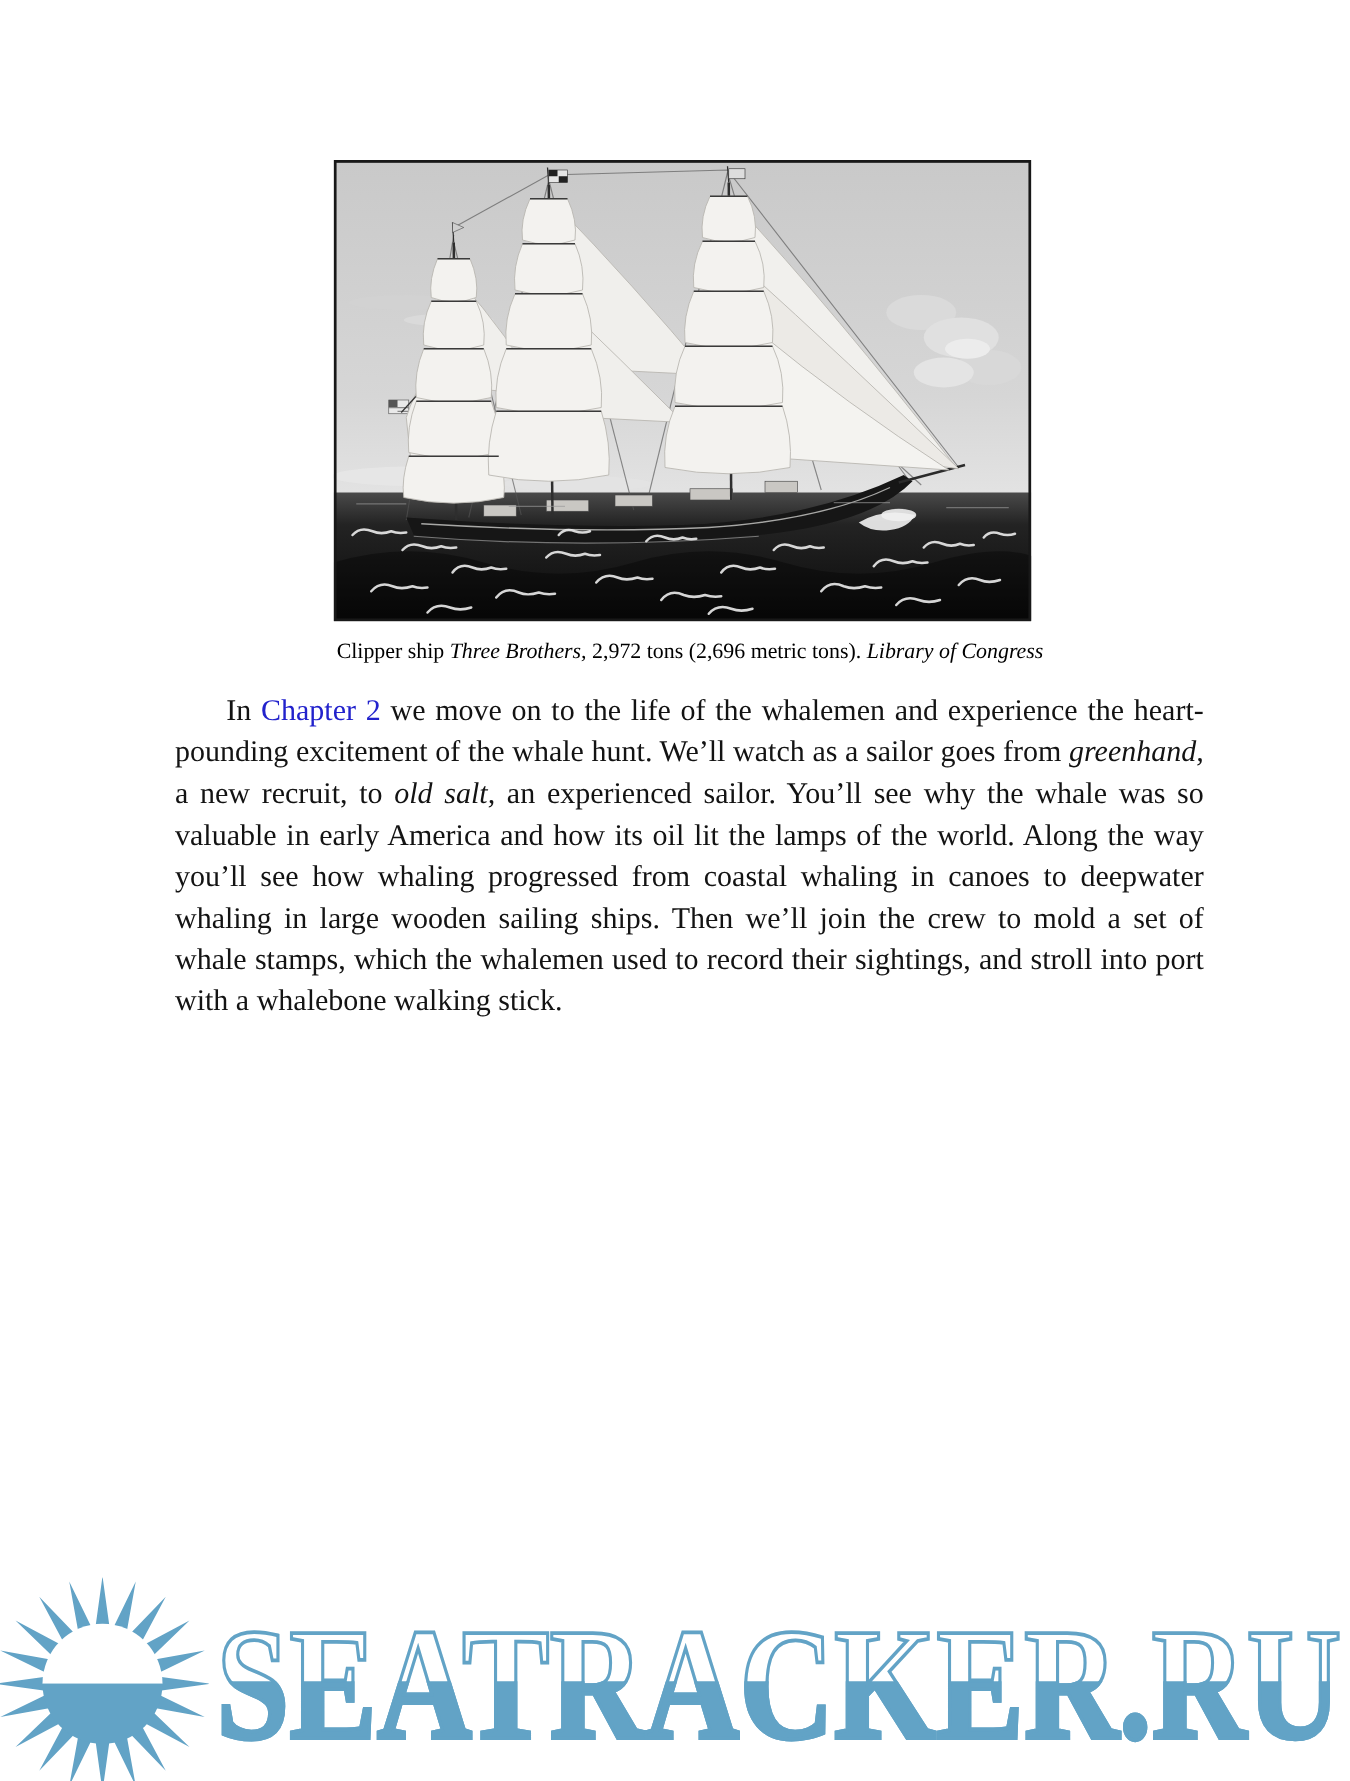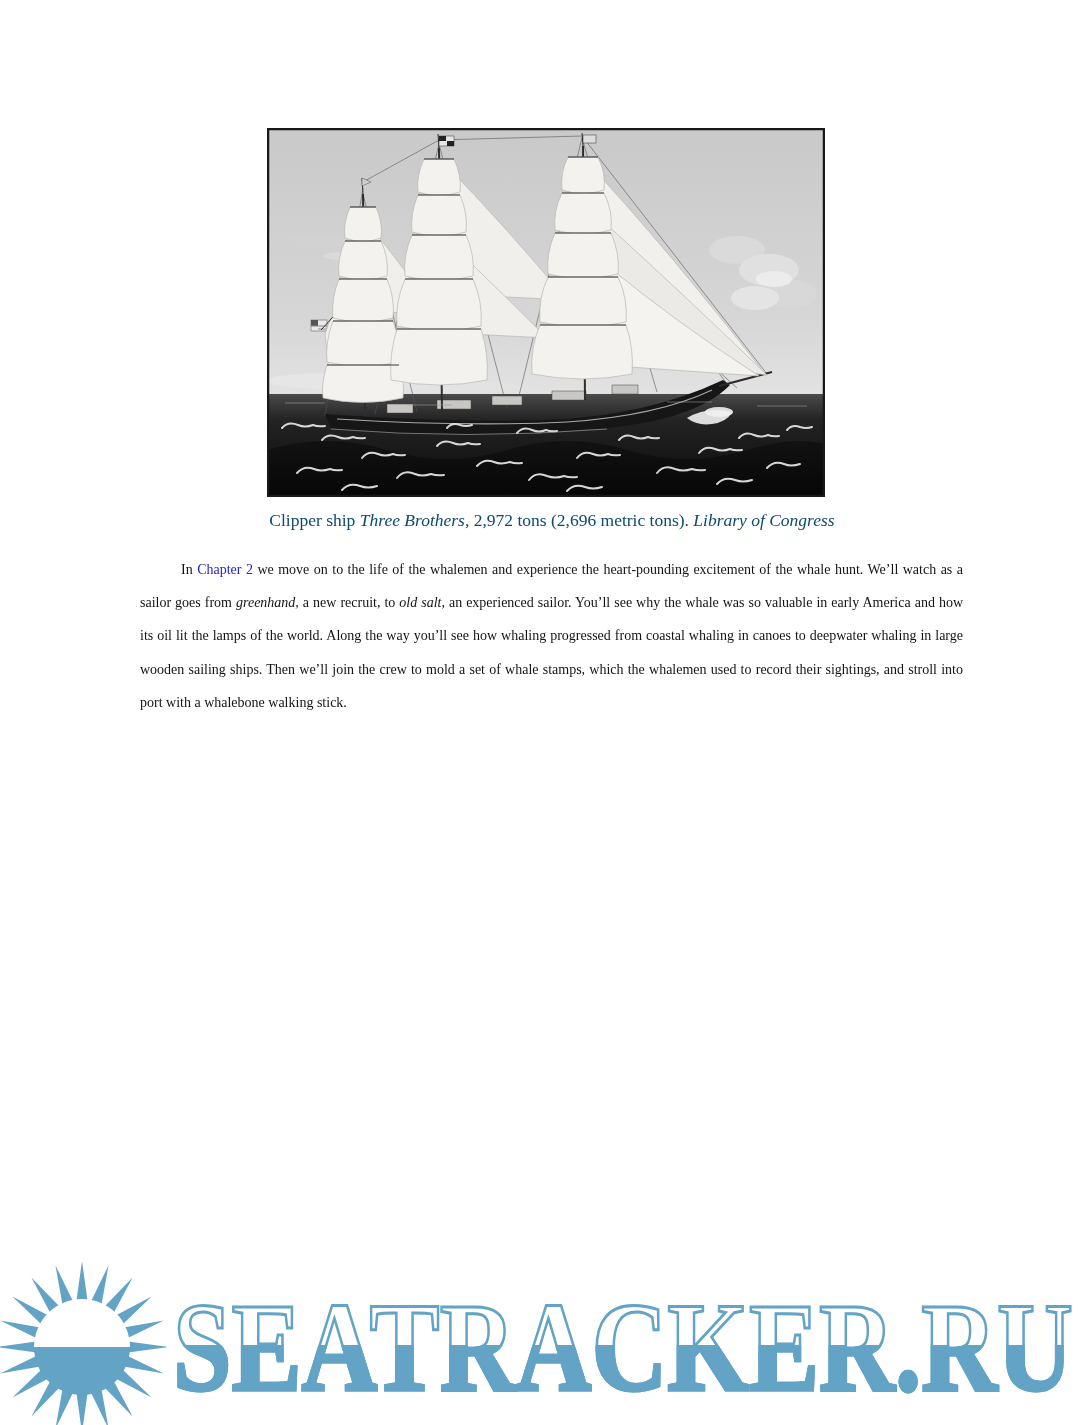--- a/index.html
+++ b/index.html
@@ -6,27 +6,27 @@
   .page{
     position:relative;width:1080px;height:1425px;margin:0 auto;
     background:#ffffff;overflow:hidden;
     font-family:"Liberation Serif","DejaVu Serif",serif;
   }
   
   .figure{position:absolute;left:267px;top:128px;width:558px;height:369px;}
   .figure svg{display:block;}
   .caption{
     position:absolute;left:132px;top:507px;width:840px;
-    text-align:center;font-size:17.5px;line-height:26px;color:#0c4a6e;
+    text-align:center;font-size:17.5px;line-height:26px;color:#000000;
   }
   .it{font-style:italic;}
   
   .body-text{
     position:absolute;left:140px;top:553px;width:823px;margin:0;
-    font-size:14px;line-height:33.2px;color:#131313;
+    font-size:24px;line-height:33.2px;color:#131313;
     text-align:justify;text-indent:41px;
   }
   .link{color:#2222cc;text-decoration:none;cursor:pointer;}
   
   .watermark{position:absolute;left:0;top:1260px;width:900px;height:165px;}
   .sun{position:absolute;left:-3px;top:2px;}
   .wm-text{position:absolute;left:171px;top:0;}
   .wm-text text{
     font-family:"Liberation Serif","DejaVu Serif",serif;
     font-weight:700;font-size:128px;

